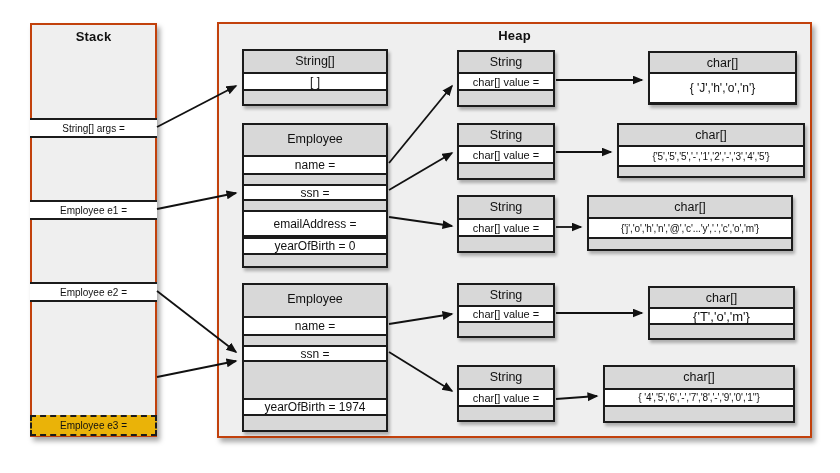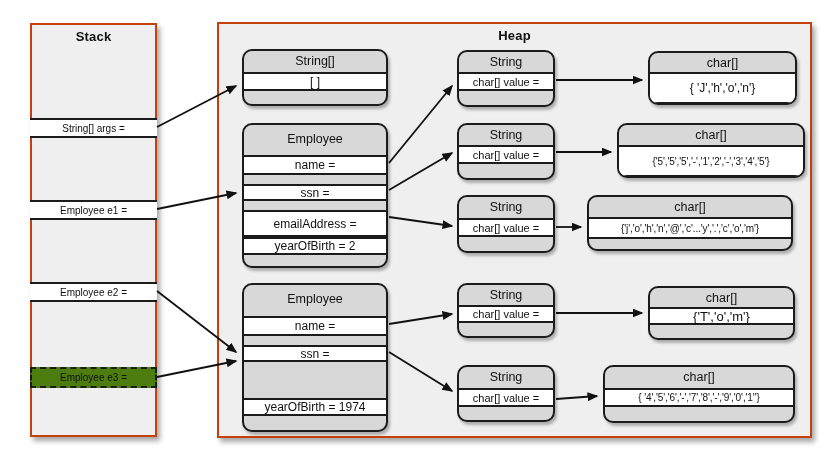--- a/index.html
+++ b/index.html
@@ -17,23 +17,23 @@
   .panel-title{
     position:absolute;top:4px;left:0;right:0;text-align:center;
     font-weight:bold;font-size:13px;letter-spacing:.2px;
   }
   .slot{
     position:absolute;left:-2px;right:-2px;height:20px;background:#fff;
     border-top:2px solid #1b1b1b;border-bottom:2px solid #1b1b1b;
     display:flex;align-items:center;justify-content:center;
     font-size:10px;white-space:nowrap;
   }
-  .slot.dashed{border:2px dashed #1b1b1b;background:#4d7c0f;}
+  .slot.dashed{border:2px dashed #1b1b1b;background:#eab308;margin-top:48px;}
   .hbox{
-    position:absolute;background:#d8d8d8;border:2px solid #1b1b1b;border-radius:10px;
+    position:absolute;background:#d8d8d8;border:2px solid #1b1b1b;border-radius:0;
     box-shadow:2px 3px 3px rgba(0,0,0,0.28);overflow:hidden;
   }
   .hbox-title{
     position:absolute;top:0;left:0;right:0;height:20px;
     display:flex;align-items:center;justify-content:center;font-size:12.5px;
   }
   .hbox.employee .hbox-title{height:28px;}
   .hcell{
     position:absolute;left:-2px;right:-2px;background:#fff;
     border-top:2px solid #1b1b1b;border-bottom:2px solid #1b1b1b;
@@ -63,21 +63,21 @@
   <div class="hbox" style="left:242px;top:49px;width:146px;height:57px">
     <div class="hbox-title">String[]</div>
     <div class="hcell" style="top:21px;height:19px">[ ]</div>
   </div>
 
   <div class="hbox employee" style="left:242px;top:123px;width:146px;height:145px">
     <div class="hbox-title">Employee</div>
     <div class="hcell" style="top:30px;height:20px">name =</div>
     <div class="hcell" style="top:59px;height:17px">ssn =</div>
     <div class="hcell" style="top:85px;height:27px">emailAddress =</div>
-    <div class="hcell" style="top:112px;height:18px">yearOfBirth = 2</div>
+    <div class="hcell" style="top:112px;height:18px">yearOfBirth = 0</div>
   </div>
 
   <div class="hbox employee" style="left:242px;top:283px;width:146px;height:149px">
     <div class="hbox-title">Employee</div>
     <div class="hcell" style="top:31px;height:20px">name =</div>
     <div class="hcell" style="top:60px;height:17px">ssn =</div>
     <div class="hcell" style="top:113px;height:18px">yearOfBirth = 1974</div>
   </div>
 
   <div class="hbox" style="left:457px;top:50px;width:98px;height:57px">
@@ -100,21 +100,21 @@
     <div class="hbox-title">String</div>
     <div class="hcell" style="top:21px;height:19px;font-size:11px">char[] value =</div>
   </div>
 
   <div class="hbox" style="left:648px;top:51px;width:149px;height:54px">
     <div class="hbox-title">char[]</div>
     <div class="hcell" style="top:19px;height:32px;font-size:12px">{ 'J','h','o','n'}</div>
   </div>
   <div class="hbox" style="left:617px;top:123px;width:188px;height:55px">
     <div class="hbox-title">char[]</div>
-    <div class="hcell small" style="top:20px;height:32px">{'5','5','5','-','1','2','-','3','4','5'}</div>
+    <div class="hcell small" style="top:20px;height:22px">{'5','5','5','-','1','2','-','3','4','5'}</div>
   </div>
   <div class="hbox" style="left:587px;top:195px;width:206px;height:56px">
     <div class="hbox-title">char[]</div>
     <div class="hcell small" style="top:20px;height:22px">{'j','o','h','n','@','c'...'y','.','c','o','m'}</div>
   </div>
   <div class="hbox" style="left:648px;top:286px;width:147px;height:54px">
     <div class="hbox-title">char[]</div>
     <div class="hcell" style="top:19px;height:18px;font-size:13px">{'T','o','m'}</div>
   </div>
   <div class="hbox" style="left:603px;top:365px;width:192px;height:58px">

